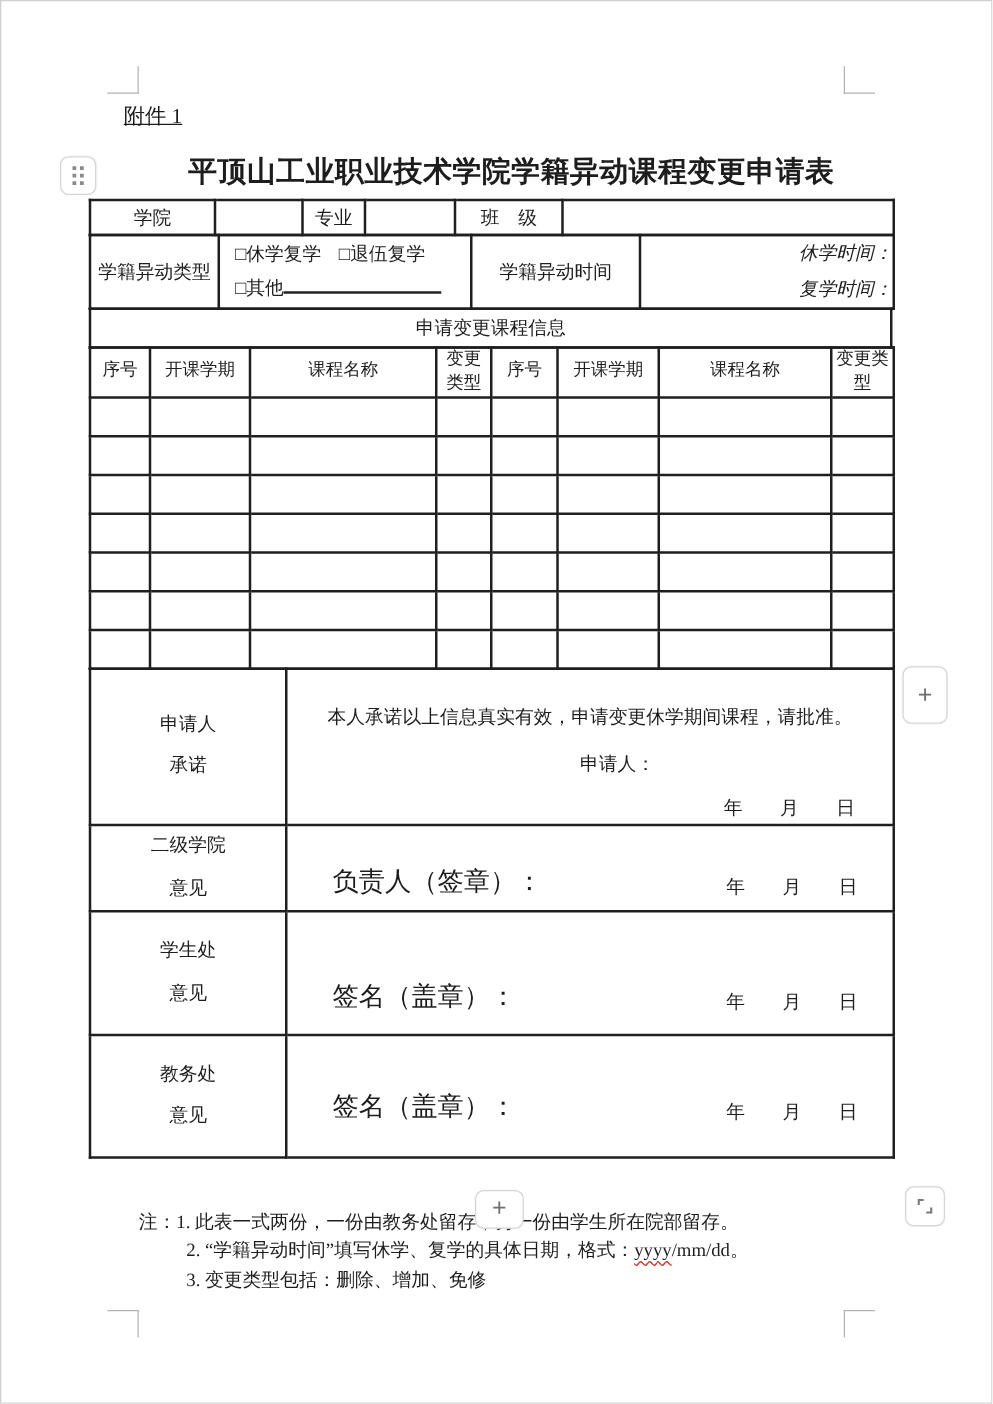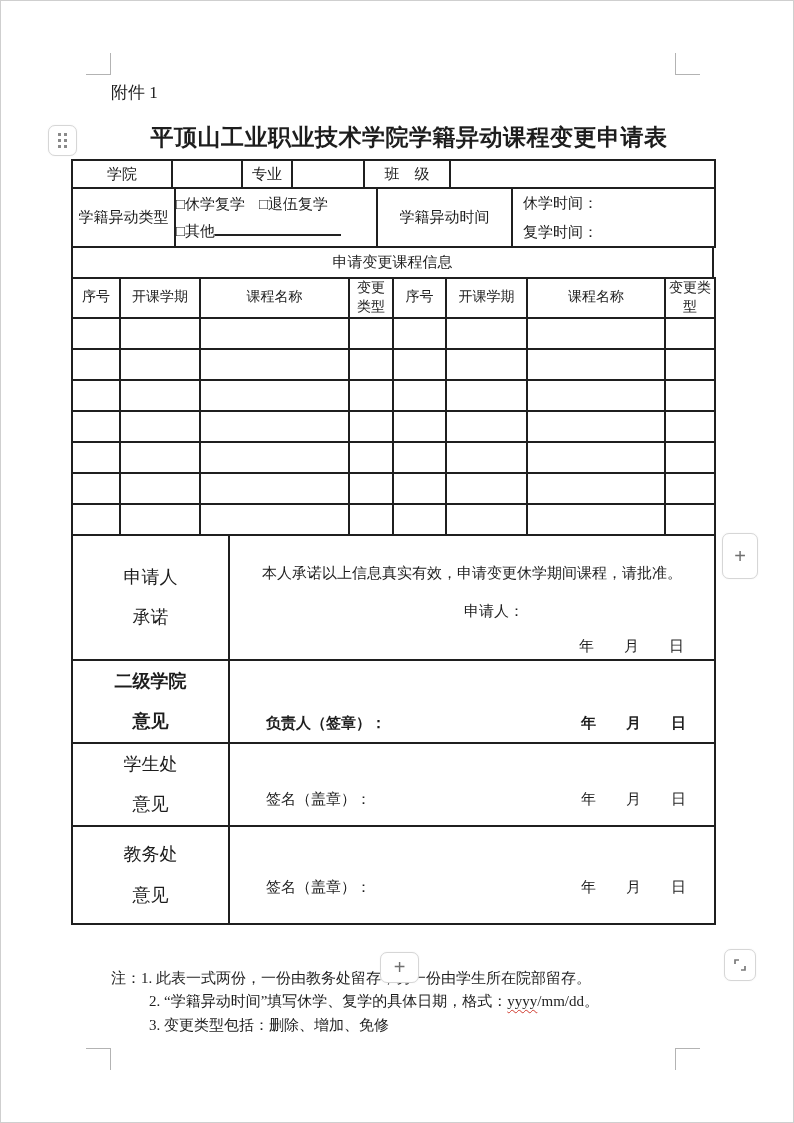--- a/index.html
+++ b/index.html
@@ -7,50 +7,50 @@
   body { width:794px; height:1123px; font-family:"Liberation Serif","DejaVu Serif",serif; color:#1d1d1d; }
   .page { position:relative; width:794px; height:1123px; background:#fff; border:1px solid #cfcfcf; overflow:hidden; }
 
   
   .mark { position:absolute; width:25px; height:22px; }
   .mark.tl { left:85px;  top:52px;   border-right:1px solid #b3b3b3; border-bottom:1px solid #b3b3b3; }
   .mark.tr { left:674px; top:52px;   border-left:1px solid #b3b3b3;  border-bottom:1px solid #b3b3b3; }
   .mark.bl { left:85px;  top:1047px; border-right:1px solid #b3b3b3; border-top:1px solid #b3b3b3; }
   .mark.br { left:674px; top:1047px; border-left:1px solid #b3b3b3;  border-top:1px solid #b3b3b3; }
 
-  .attachment { position:absolute; left:110px; top:80px; font-size:17px; }
+  .attachment { position:absolute; left:98px; top:80px; font-size:17px;text-decoration:underline; }
   .doc-title { position:absolute; left:12px; top:121px; width:100%; text-align:center;
                font-family:Liberation Serif, serif; font-weight:700; font-size:23px; letter-spacing:0.5px; }
 
   .tablewrap { position:absolute; left:70px; top:158px; width:644px; }
   table { border-collapse:collapse; table-layout:fixed; width:643px; }
   table + table { margin-top:-2px; }
   td { border:2px solid #1f1f1f; font-size:15px; text-align:center; vertical-align:middle; padding:0; overflow:hidden; }
 
   .info-table td { height:28px; }
   .ctype-table td { height:56px; }
   .sect-table td { height:31px; }
   .course-table td.hdr { height:38px; font-size:14px; line-height:1.35; padding:0 2px; }
   .course-table td.cell { height:31px; }
-  .opt-line { line-height:1.8; text-align:left; }
+  .opt-line { line-height:1.8; text-align:left; padding-left:12px; }
   .opt-gap { display:inline-block; width:14px; }
   .blank-line { display:inline-block; width:126px; height:15px; border-bottom:2px solid #222; vertical-align:baseline; }
-  .time-lines { text-align:left; padding-left:10px; line-height:1.9; }
+  .time-lines { text-align:right; padding-left:10px; line-height:1.9;font-style:italic; }
 
   .bottom-table td { vertical-align:middle; }
-  .sec-label { line-height:2.25; font-size:18px; }
+  .sec-label { line-height:2.25; font-size:15px; }
   .commit-cell { height:125px; position:relative; }
   .commit-statement { margin-top:26px; text-align:center; font-size:15px; }
   .commit-applicant { margin-top:19px; text-align:center; font-size:15px;padding-left:44px; }
   .commit-date { margin-top:16px; text-align:right; padding-right:30px; font-size:15px; }
   .op-cell { position:relative; }
-  .op-cell .sign { position:absolute; left:36px; font-size:15px; }
+  .op-cell .sign { position:absolute; left:36px; font-size:21px; }
   .op-cell .date { position:absolute; right:28px; font-size:15px; }
-  .op1 { height:65px;font-weight:bold; } .op1 .sign,.op1 .date { bottom:9px; }
-  .op2 { height:79px;margin-top:12px; } .op2 .sign,.op2 .date { bottom:16px; }
+  .op1 { height:65px; } .op1 .sign,.op1 .date { bottom:9px; }
+  .op2 { height:99px;margin-top:12px; } .op2 .sign,.op2 .date { bottom:16px; }
   .op3 { height:98px; } .op3 .sign,.op3 .date { bottom:26px; }
 
   .notes { position:absolute; left:110px; top:966px; font-size:15px; line-height:1.55; }
   .notes .indent { padding-left:38px; }
   .squiggle { text-decoration:underline wavy #cf3a2e 1px; text-underline-offset:3px; text-decoration-skip-ink:none; }
 
   
   .ui-btn { position:absolute; background:#fff; border:1px solid #d6d6d6; border-radius:7px;
             display:flex; align-items:center; justify-content:center; color:#6f6f6f;
             font-family:"Liberation Sans","DejaVu Sans",sans-serif; box-shadow:0 0 2px rgba(0,0,0,0.06); }

